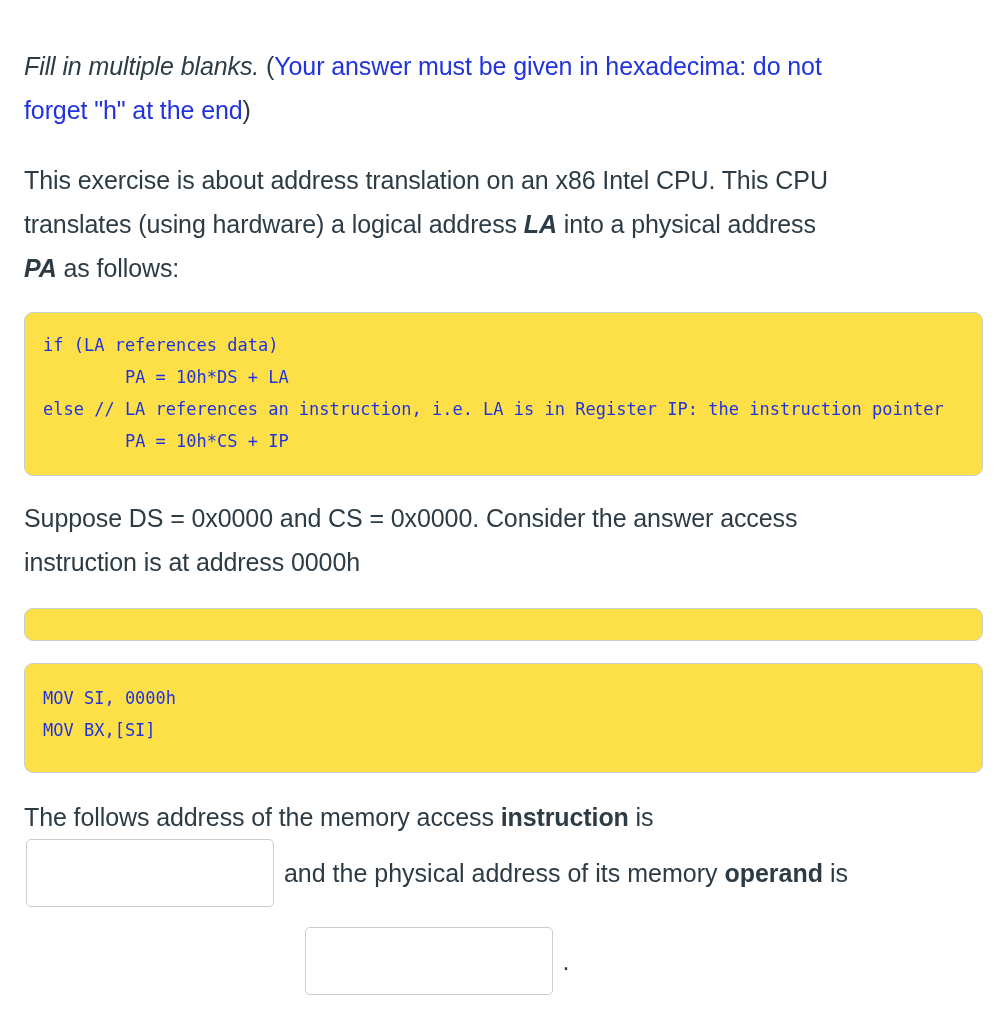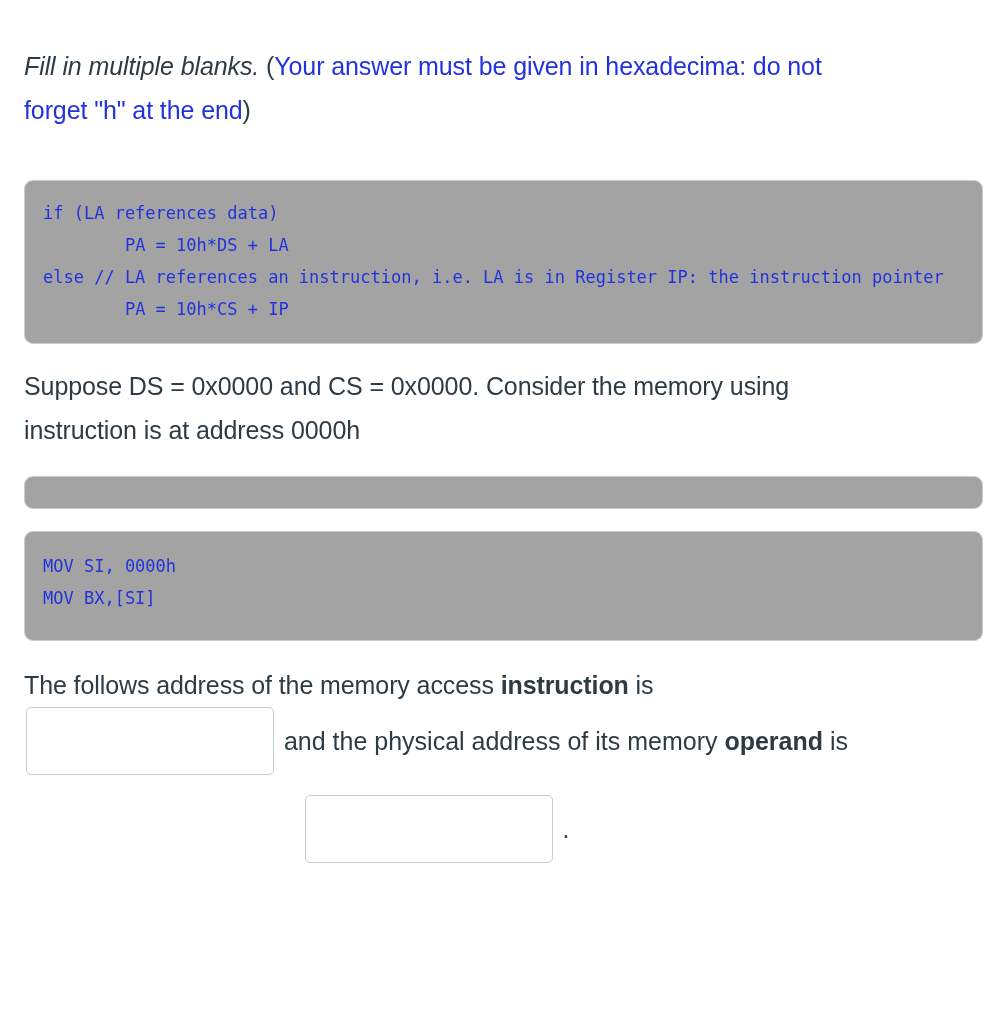--- a/index.html
+++ b/index.html
@@ -46,21 +46,21 @@
   .gap-2 { height: 22px; }
   .gap-3 { height: 20px; }
   .gap-4 { height: 24px; }
   .gap-5 { height: 22px; }
   .gap-6 { height: 22px; }
 
   pre.code {
     box-sizing: border-box;
     margin: 0;
     width: 959px;
-    background: #a3a3a3;
+    background: #fde047;
     border: 1px solid #c7cdd1;
     border-radius: 9px;
     padding: 16px 18px 18px 18px;
     font-family: "DejaVu Sans Mono", "Liberation Mono", monospace;
     font-size: 17px;
     line-height: 32px;
     color: #2233dd;
     white-space: pre-wrap;
     word-break: break-word;
     overflow: hidden;
@@ -109,31 +109,32 @@
 </style>
 </head>
 <body>
 
 <div class="page">
 
   <p class="q instr-line"><span class="em-italic">Fill in multiple blanks.</span><span> (</span><span class="blue">Your answer must be given in hexadecima: do not forget "h" at the end</span><span>)</span></p>
 
   <div class="gap-1"></div>
 
+  <p class="q"><span>This exercise is about address translation on an x86 Intel CPU. This CPU translates (using hardware) a logical address </span><span class="bi">LA</span><span> into a physical address </span><span class="bi">PA</span><span> as follows:</span></p>
 
   <div class="gap-2"></div>
 
   <pre class="code">if (LA references data)
         PA = 10h*DS + LA
 else // LA references an instruction, i.e. LA is in Register IP: the instruction pointer
         PA = 10h*CS + IP</pre>
 
   <div class="gap-3"></div>
 
-  <p class="q">Suppose DS = 0x0000 and CS = 0x0000. Consider the memory using instruction is at address 0000h</p>
+  <p class="q">Suppose DS = 0x0000 and CS = 0x0000. Consider the answer access instruction is at address 0000h</p>
 
   <div class="gap-4"></div>
 
   <pre class="code empty"></pre>
 
   <div class="gap-5"></div>
 
   <pre class="code mov">MOV SI, 0000h
 MOV BX,[SI]</pre>
 

